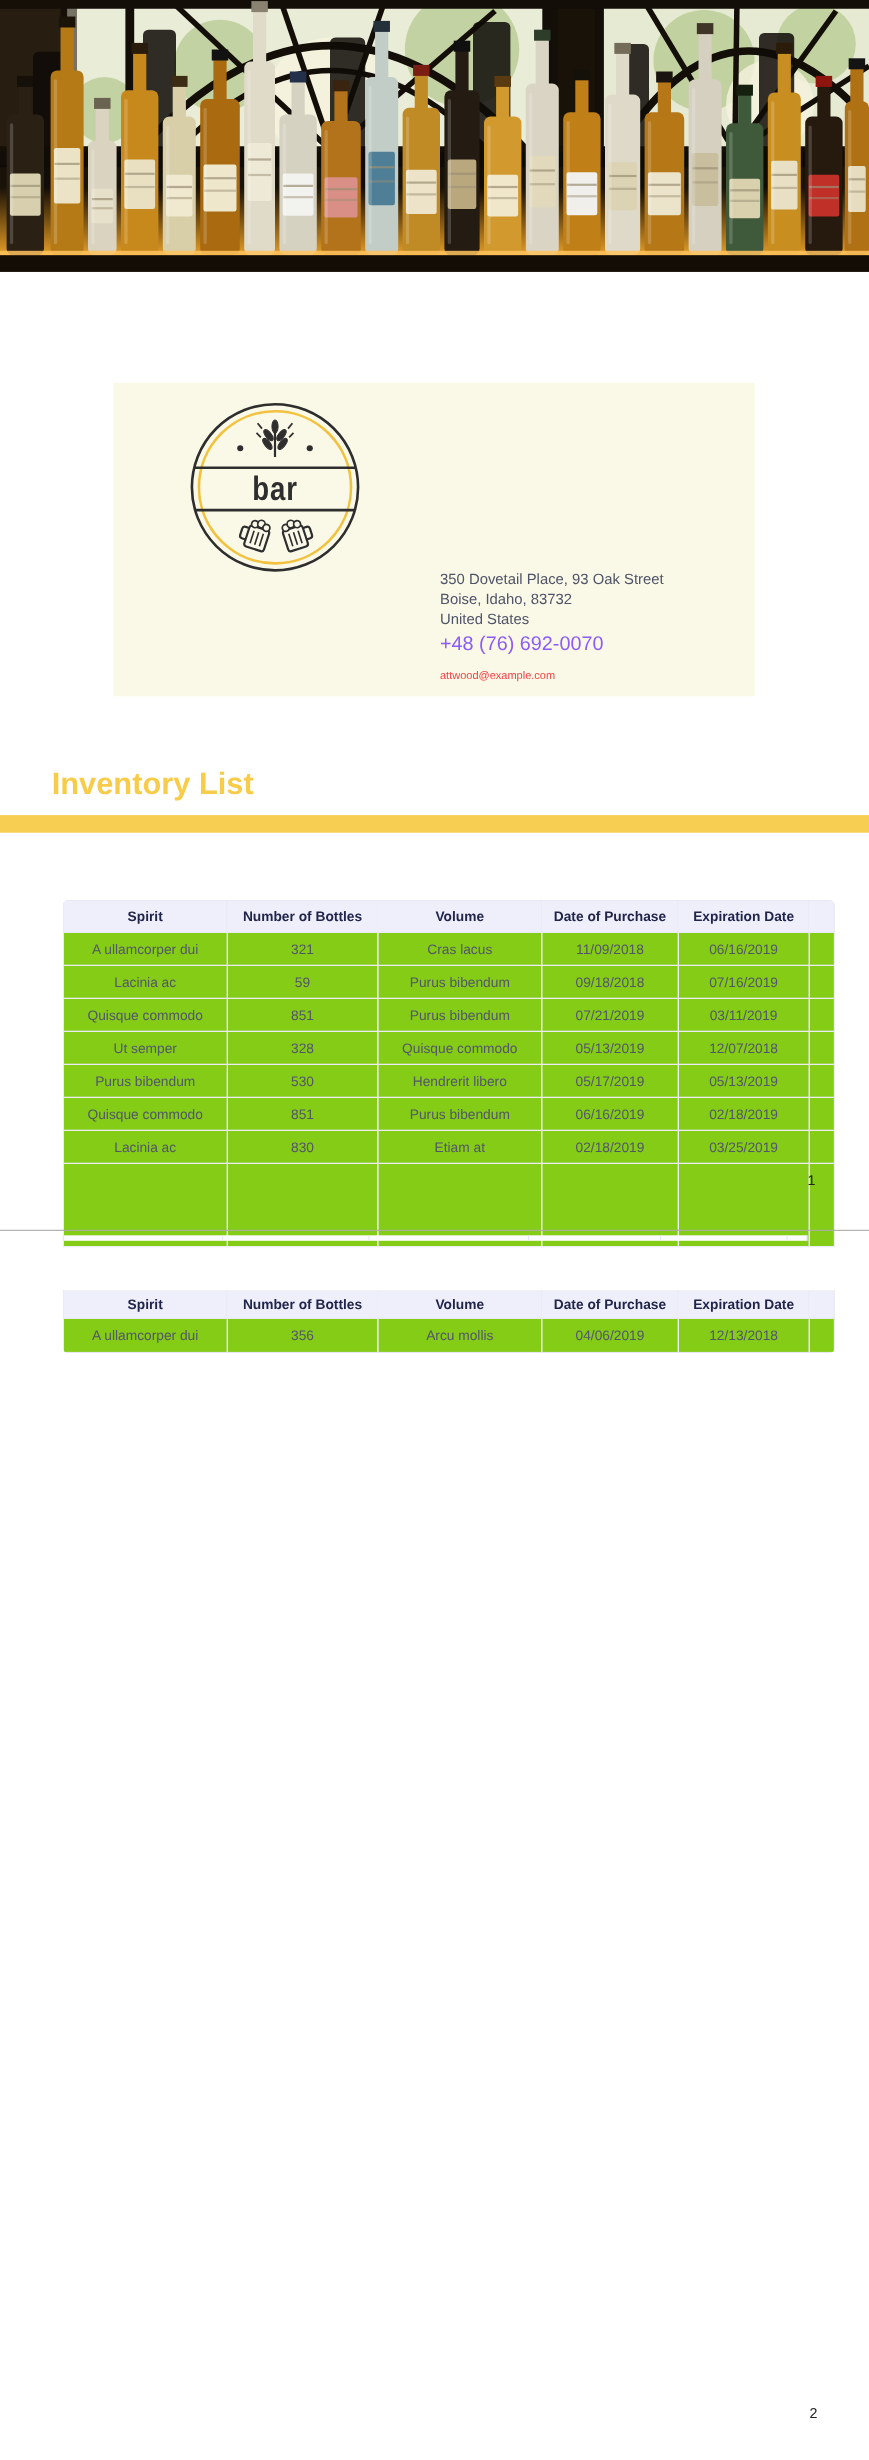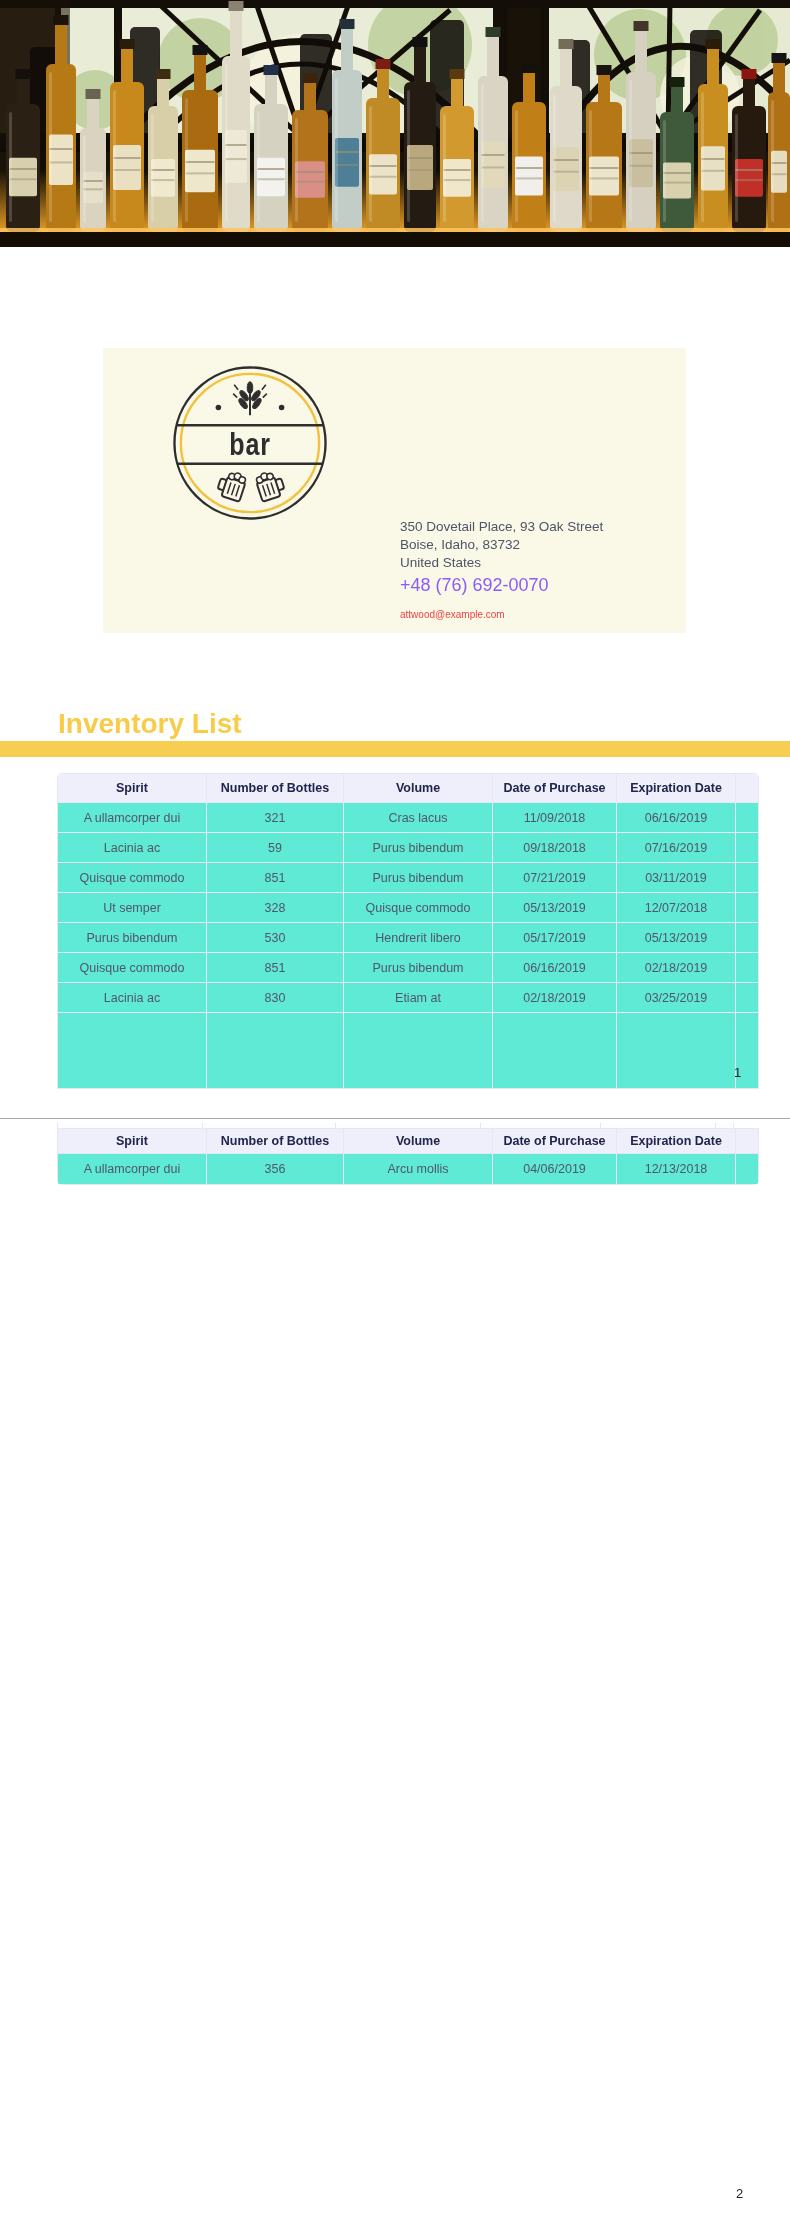--- a/index.html
+++ b/index.html
@@ -18,36 +18,36 @@
   .card{position:absolute;left:103px;top:348px;width:583px;height:285px;background:#FAF8E6;}
   .logo{position:absolute;left:68px;top:16px;width:158px;height:158px;}
   .tagline{position:absolute;left:297px;top:32px;width:130px;
            font-size:17.5px;line-height:21.5px;font-weight:700;color:#3A4160;}
   .address{position:absolute;left:297px;top:157px;font-size:13.5px;line-height:18px;color:#4F5468;margin-top:13px;}
   .address span{display:block;}
   .phone{position:absolute;left:297px;top:227px;font-size:18px;color:#8b5cf6;}
   .email{position:absolute;left:297px;top:261px;font-size:10px;color:#ef4444;}
 
   
-  .section-title{position:absolute;left:47px;top:697px;margin:11px;
+  .section-title{position:absolute;left:47px;top:697px;margin:0;
                  font-size:28px;font-weight:700;color:#F8CC49;}
   .ybar{position:absolute;left:0;top:741px;width:790px;height:16px;background:#F8CE52;}
 
   
-  .tblwrap{position:absolute;left:57px;overflow:hidden;}
+  .tblwrap{position:absolute;left:57px;overflow:hidden;margin-top:45px;}
   .tbl1{top:773px;border-radius:5px 5px 0 0;}
   .tbl2{top:1128px;border-radius:0 0 5px 5px;}
   table{border-collapse:collapse;table-layout:fixed;width:677px;background:#FDFDFF;}
   th,td{border:1px solid #E7E7F3;text-align:center;font-size:12.5px;padding:0 2px;overflow:hidden;}
   thead tr{height:29px;}
   .tbl2 thead tr{height:25px;}
   tbody tr{height:30px;}
   .tbl2 tbody tr{height:31px;}
   th{background:#EFEFFB;color:#21254B;font-weight:700;}
-  td{color:#52566A;background:#5eead4;}
+  td{color:#52566A;background:#84cc16;}
   th:nth-child(1){width:144px;} th:nth-child(2){width:132px;} th:nth-child(3){width:144px;}
   th:nth-child(4){width:119px;} th:nth-child(5){width:114px;} th:nth-child(6){width:18px;}
 
   
   .spill{position:absolute;left:57px;top:1123px;width:675px;height:5px;display:flex;
          background:#FDFDFF;border-left:1px solid #E7E7F3;border-right:1px solid #E7E7F3;}
   .spill div{border-right:1px solid #E7E7F3;height:100%;}
   .spill div:nth-child(1){width:144px;} .spill div:nth-child(2){width:132px;}
   .spill div:nth-child(3){width:144px;} .spill div:nth-child(4){width:119px;}
   .spill div:nth-child(5){width:114px;} .spill div:nth-child(6){flex:1;border-right:none;}

